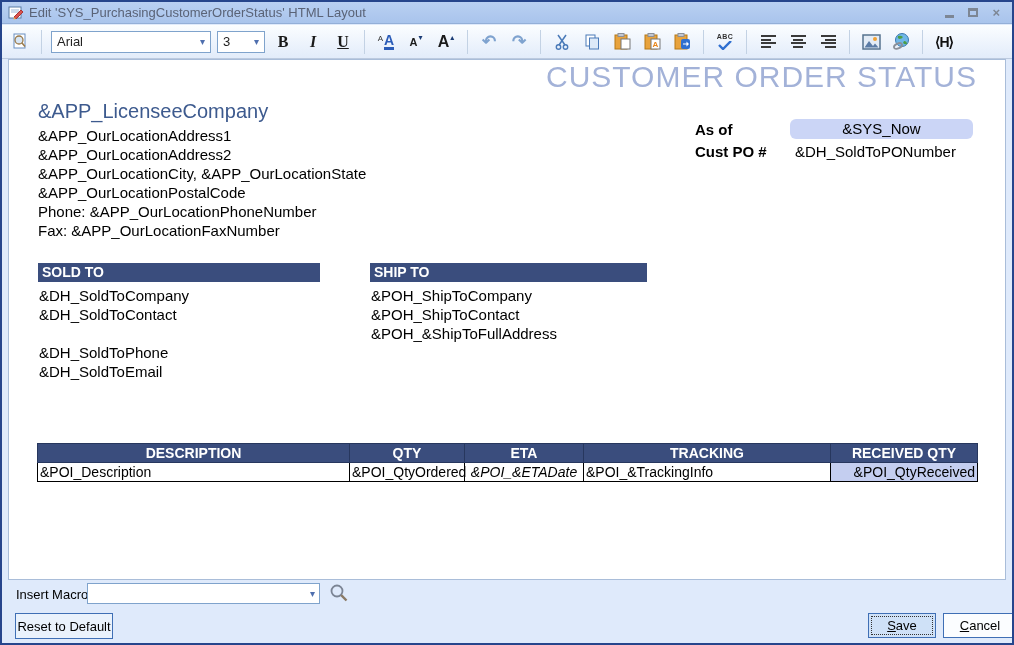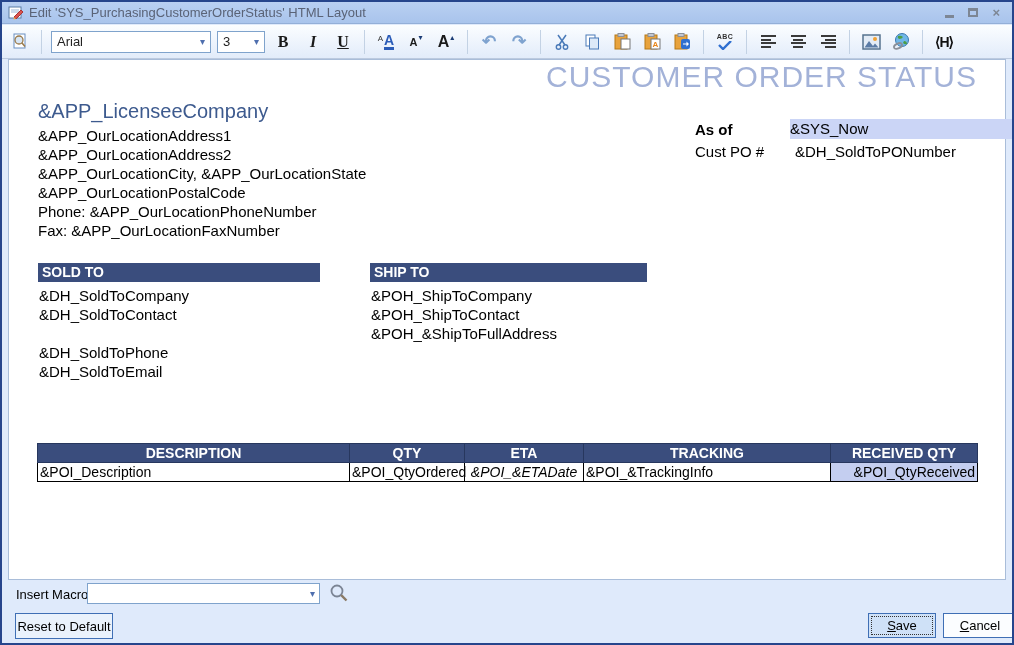--- a/index.html
+++ b/index.html
@@ -63,23 +63,23 @@
   
   .docarea {
     position:absolute; left:6px; top:57px; width:998px; height:521px;
     background:#fff; border:1px solid #a9bdd9; cursor:text;
   }
   .abs { position:absolute; }
   .page-title { right:28px; top:0; font-size:30px; color:#a3b2d8; letter-spacing:1px; white-space:nowrap; }
   .company { left:29px; top:38px; font-size:20px; color:#3d5a8e; line-height:26px; }
   .addr { left:29px; top:66px; font-size:15px; color:#000; line-height:19px; }
   .asof-label { left:686px; top:61px; font-size:15px; font-weight:bold; color:#000; }
-  .asof-value { left:781px; top:59px; width:223px; height:20px; background:#cbd5f6;
-    font-size:15px; color:#000; line-height:20px; }
-  .po-label { left:686px; top:83px; font-size:15px; font-weight:normal; color:#000; }
+  .asof-value { left:781px; top:59px; width:183px; height:20px; background:#cbd5f6;
+    font-size:15px; color:#000; text-align:center; line-height:20px;border-radius:6px; }
+  .po-label { left:686px; top:83px; font-size:15px; font-weight:bold; color:#000; }
   .po-value { left:786px; top:83px; font-size:15px; color:#000; }
   .navybar { top:203px; height:19px; background:#3a4d7d; color:#fff; font-size:14px;
     font-weight:bold; line-height:19px; padding-left:4px; }
   .soldbar { left:29px; width:282px; }
   .shipbar { left:361px; width:277px; }
   .blocklines { top:226px; font-size:15px; color:#000; }
   .blocklines div { height:19px; line-height:19px; min-height:19px; }
   .soldlines { left:30px; }
   .shiplines { left:362px; }
   .items { left:28px; top:383px; width:940px; border-collapse:collapse; table-layout:fixed; }

